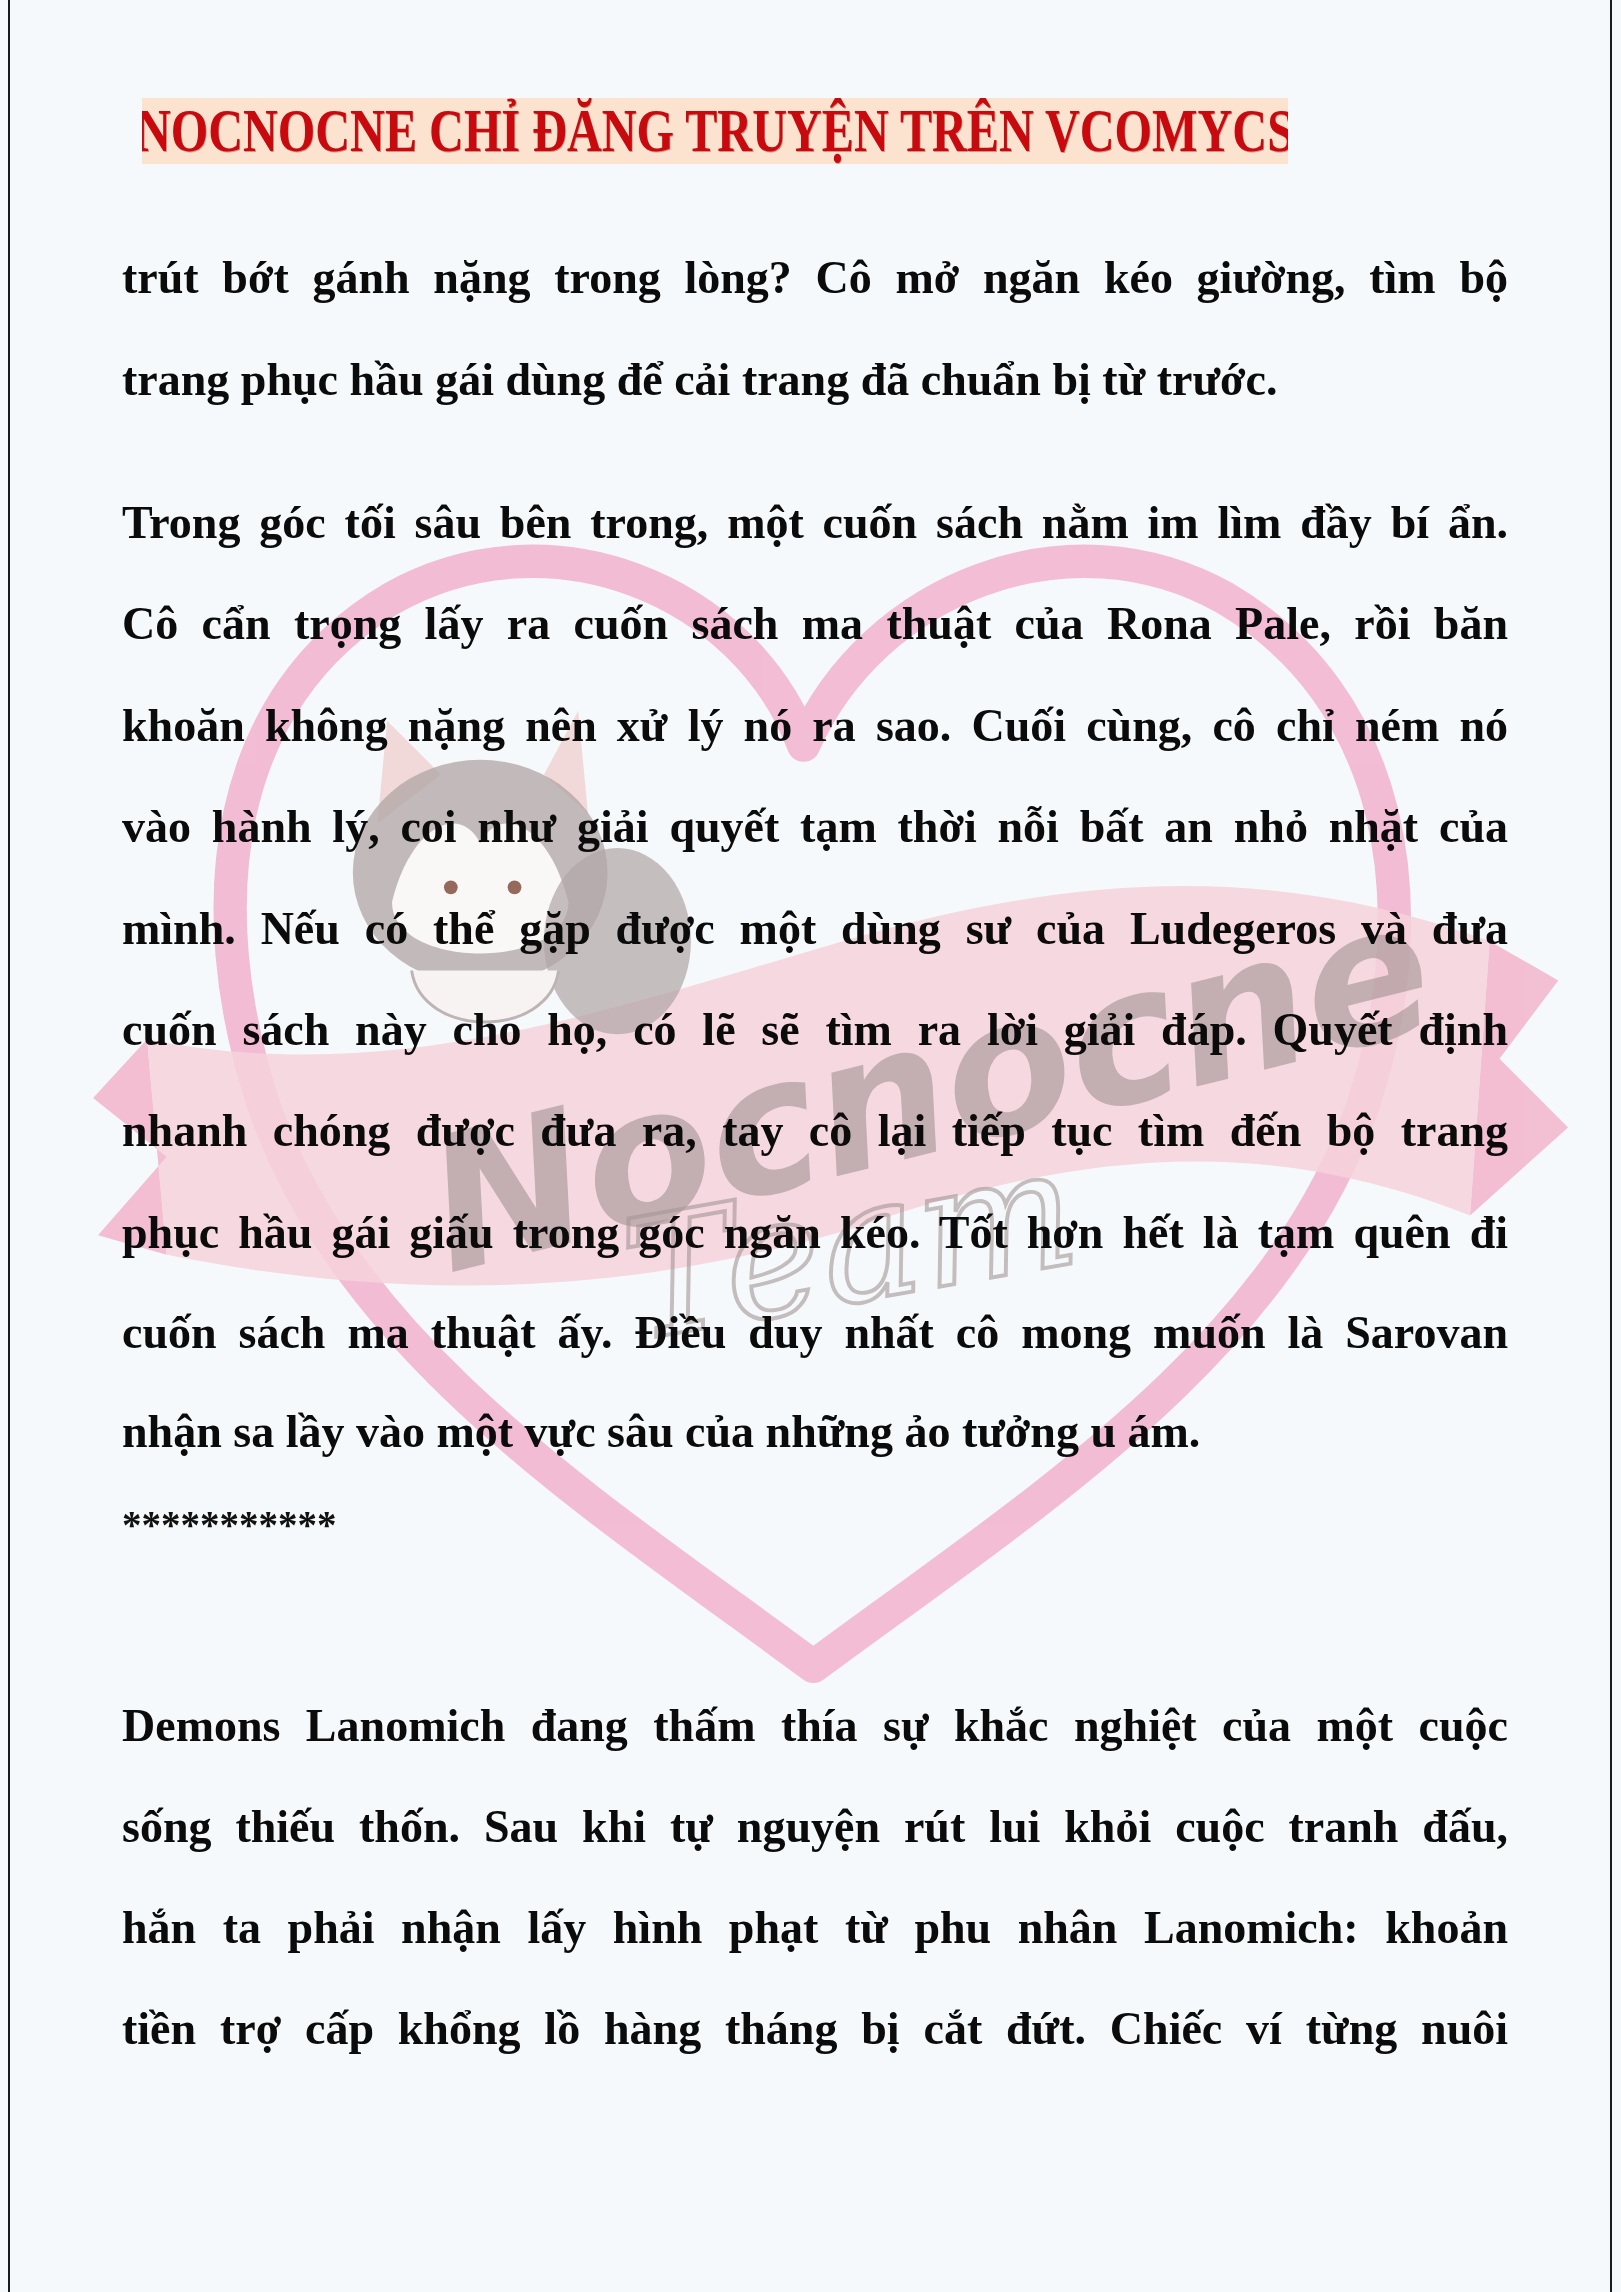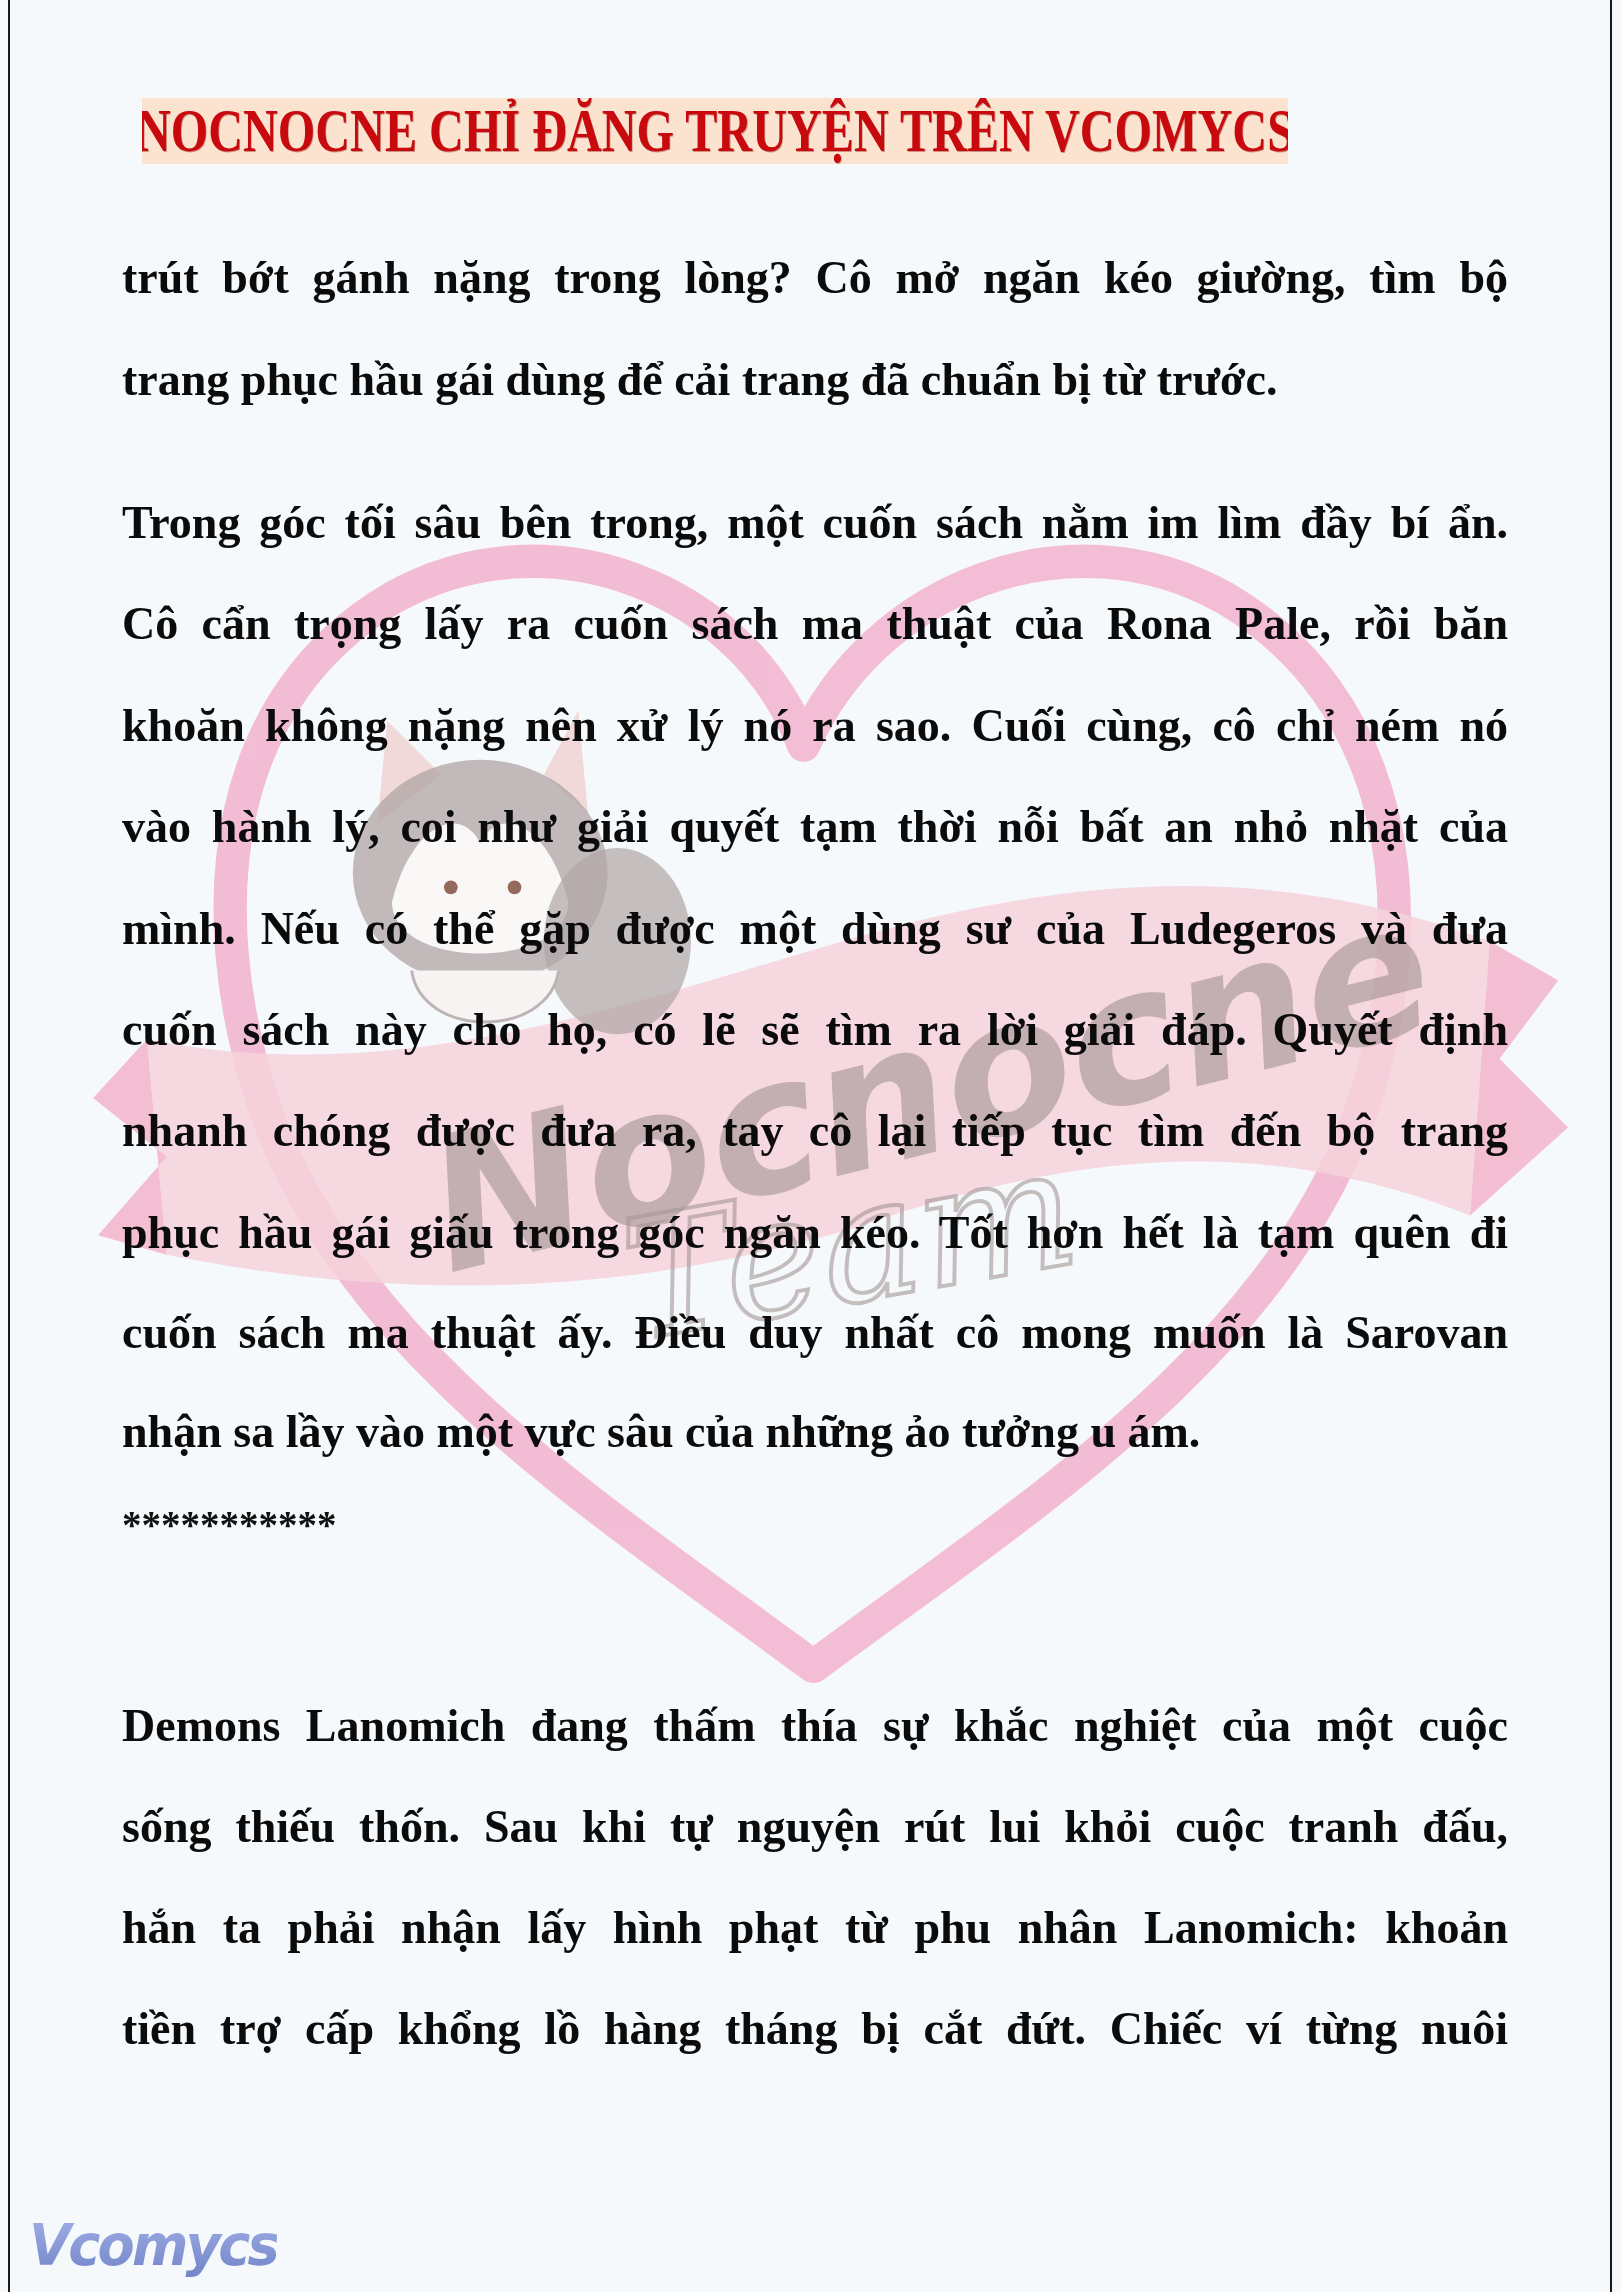--- a/index.html
+++ b/index.html
@@ -179,17 +179,14 @@
     <div class="line" style="top:1358px">nhận sa lầy vào một vực sâu của những ảo tưởng u ám.</div>
 
     <div class="separator" style="top:1500px">***********</div>
 
     <div class="line justify" style="top:1652px">Demons Lanomich đang thấm thía sự khắc nghiệt của một cuộc</div>
     <div class="line justify" style="top:1753px">sống thiếu thốn. Sau khi tự nguyện rút lui khỏi cuộc tranh đấu,</div>
     <div class="line justify" style="top:1854px">hắn ta phải nhận lấy hình phạt từ phu nhân Lanomich: khoản</div>
     <div class="line justify" style="top:1955px">tiền trợ cấp khổng lồ hàng tháng bị cắt đứt. Chiếc ví từng nuôi</div>
   </div>
 
-  <div class="logo">
-    <span class="logo-text">Vcomycs</span>
-  </div>
 </div>
 
 
 </body></html>

